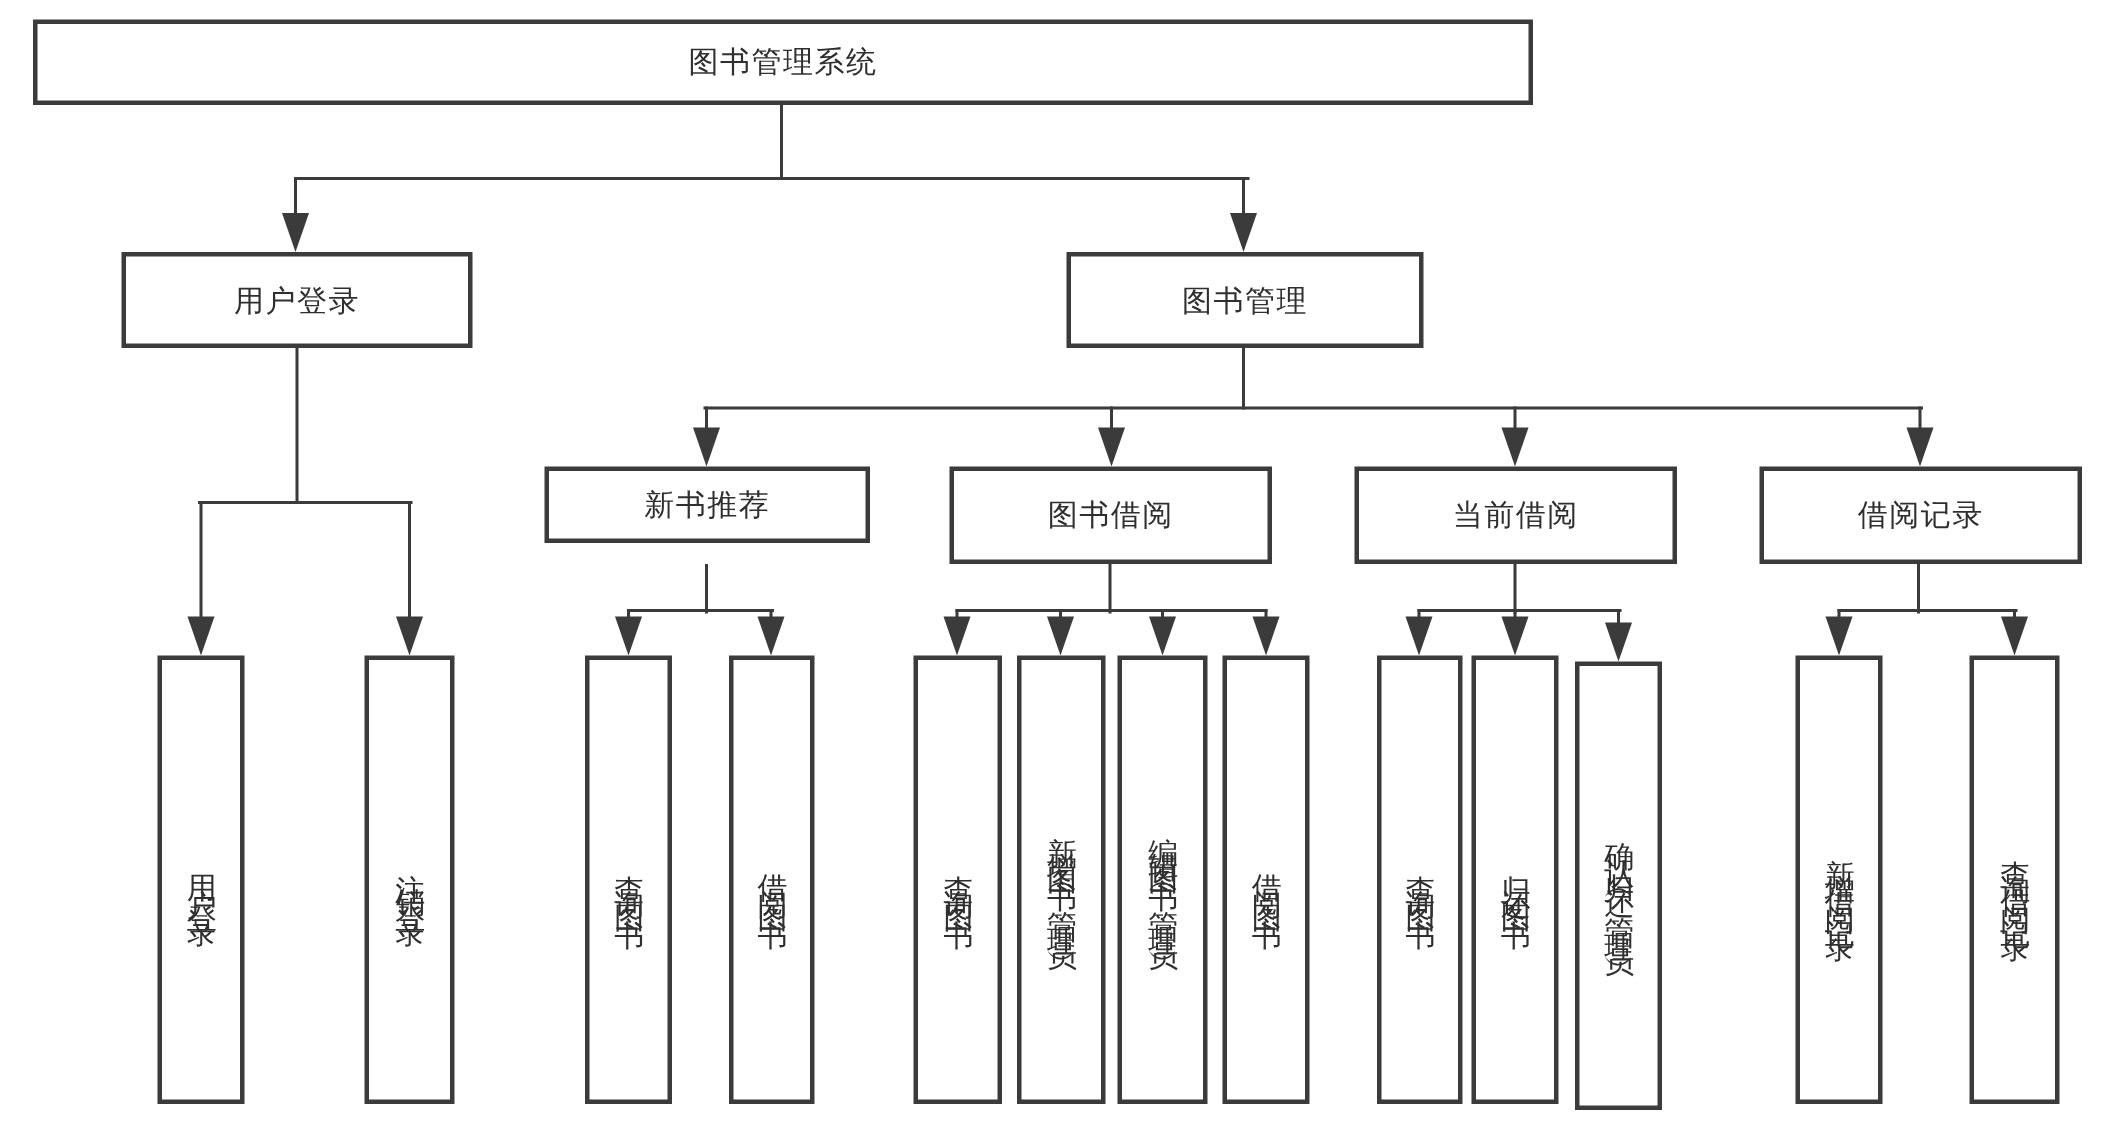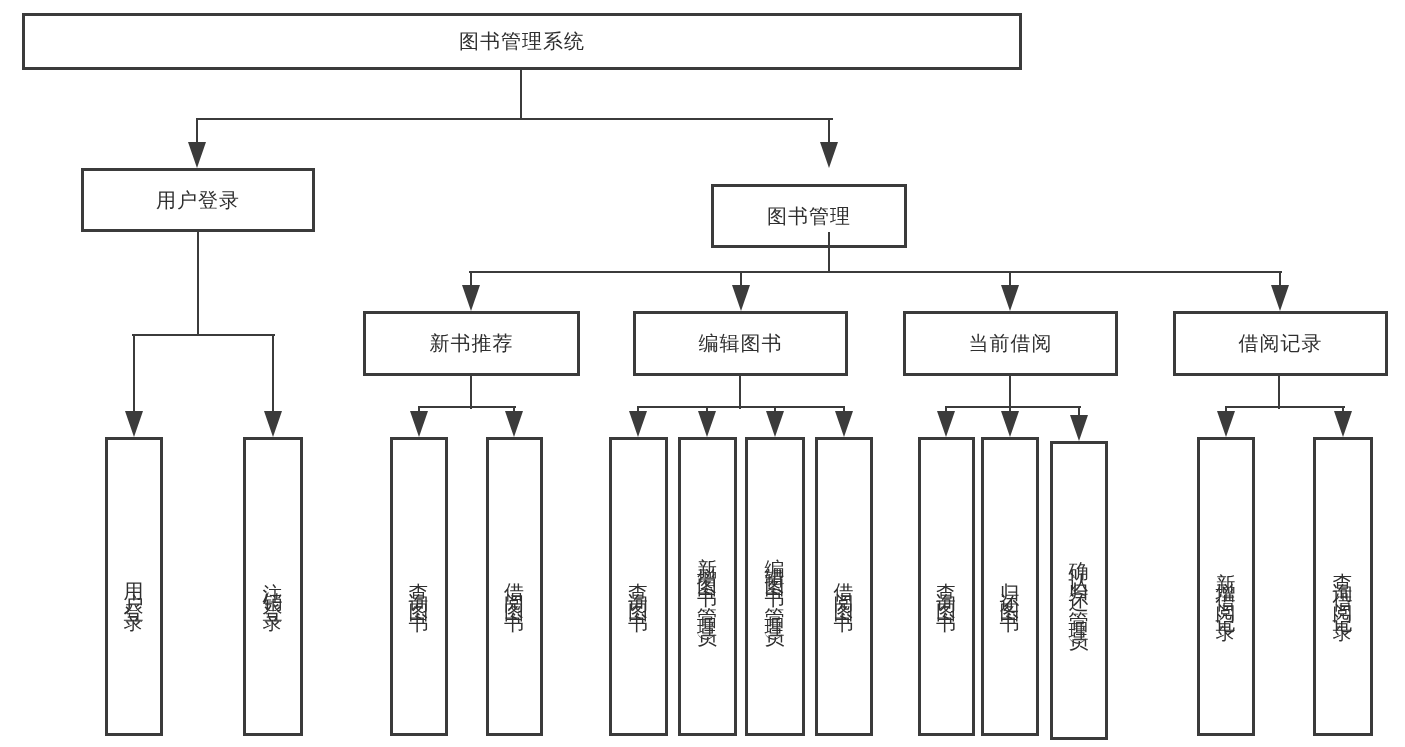--- a/index.html
+++ b/index.html
@@ -47,21 +47,21 @@
   <div class="vline" style="left:520px;top:70px;height:49px;"></div>
   <div class="hline" style="left:196px;top:118px;width:637px;"></div>
   <div class="vline" style="left:196px;top:118px;height:26px;"></div>
   <div class="arrow" style="left:188px;top:142px;"></div>
   <div class="vline" style="left:828px;top:118px;height:26px;"></div>
   <div class="arrow" style="left:820px;top:142px;"></div>
 
   <div class="box" style="left:81px;top:168px;width:234px;height:64px;">
     <span>用户登录</span>
   </div>
-  <div class="box" style="left:711px;top:184px;width:196px;height:64px;">
+  <div class="box" style="left:711px;top:168px;width:238px;height:64px;">
     <span>图书管理</span>
   </div>
 
   <div class="vline" style="left:197px;top:232px;height:104px;"></div>
   <div class="hline" style="left:132px;top:334px;width:143px;"></div>
   <div class="vline" style="left:133px;top:334px;height:79px;"></div>
   <div class="arrow" style="left:125px;top:411px;"></div>
   <div class="vline" style="left:272px;top:334px;height:79px;"></div>
   <div class="arrow" style="left:264px;top:411px;"></div>
 
@@ -69,25 +69,25 @@
   <div class="hline" style="left:469px;top:271px;width:813px;"></div>
   <div class="vline" style="left:470px;top:271px;height:16px;"></div>
   <div class="arrow" style="left:462px;top:285px;"></div>
   <div class="vline" style="left:740px;top:271px;height:16px;"></div>
   <div class="arrow" style="left:732px;top:285px;"></div>
   <div class="vline" style="left:1009px;top:271px;height:16px;"></div>
   <div class="arrow" style="left:1001px;top:285px;"></div>
   <div class="vline" style="left:1279px;top:271px;height:16px;"></div>
   <div class="arrow" style="left:1271px;top:285px;"></div>
 
-  <div class="box" style="left:363px;top:311px;width:217px;height:65px;">
+  <div class="box" style="left:363px;top:311px;width:217px;height:51px;">
     <span>新书推荐</span>
   </div>
   <div class="box" style="left:633px;top:311px;width:215px;height:65px;">
-    <span>编辑图书</span>
+    <span>图书借阅</span>
   </div>
   <div class="box" style="left:1173px;top:311px;width:215px;height:65px;">
     <span>借阅记录</span>
   </div>
   <div class="box" style="left:903px;top:311px;width:215px;height:65px;">
     <span>当前借阅</span>
   </div>
 
   <div class="vline" style="left:470px;top:376px;height:33px;"></div>
   <div class="hline" style="left:418px;top:406px;width:98px;"></div>

